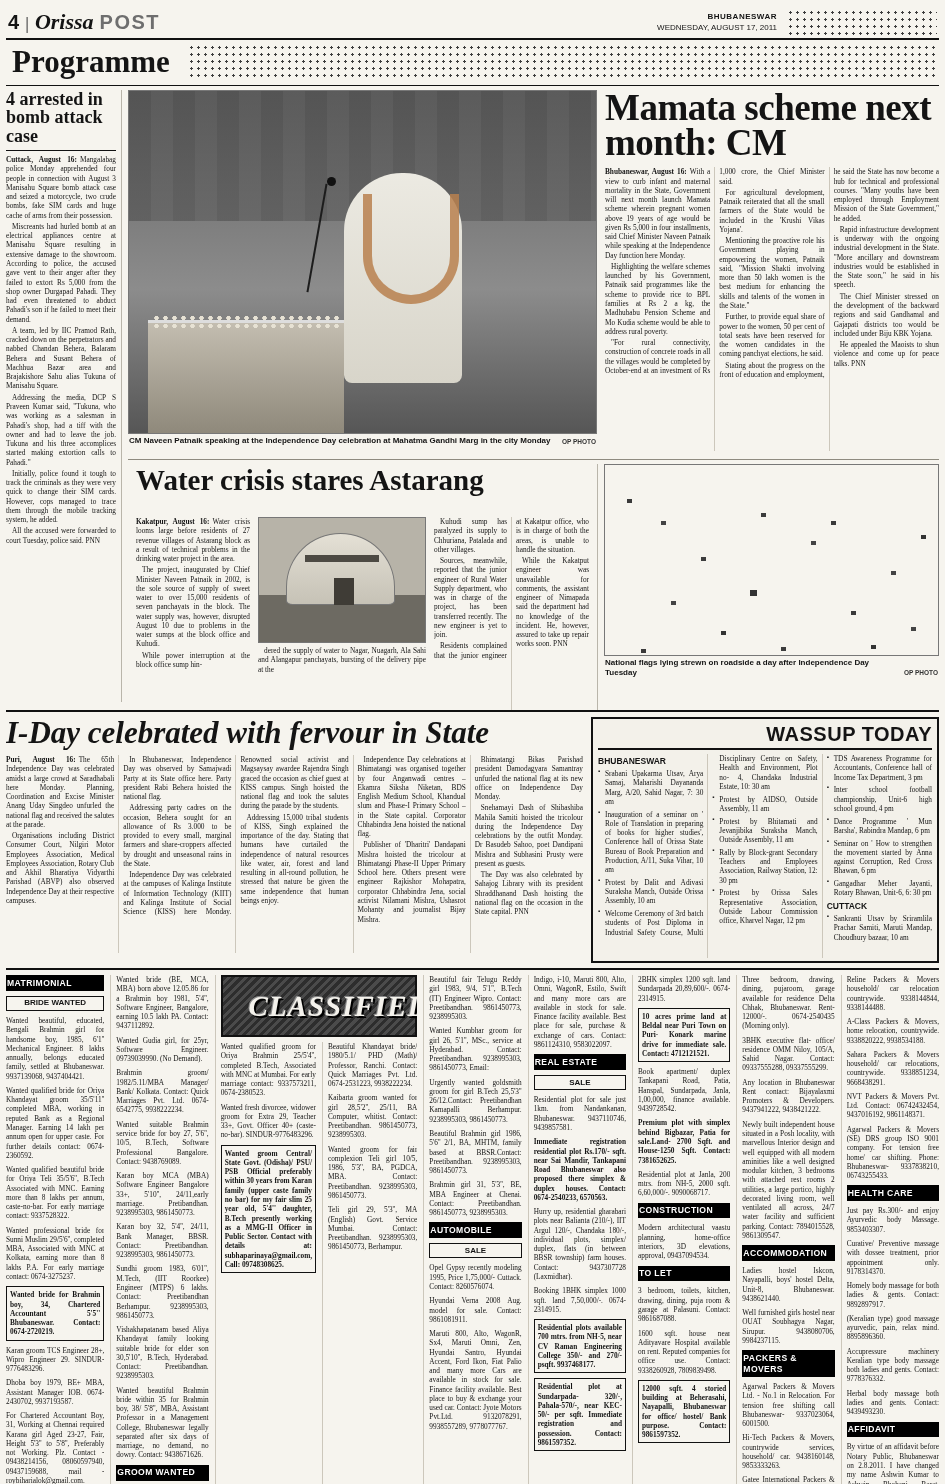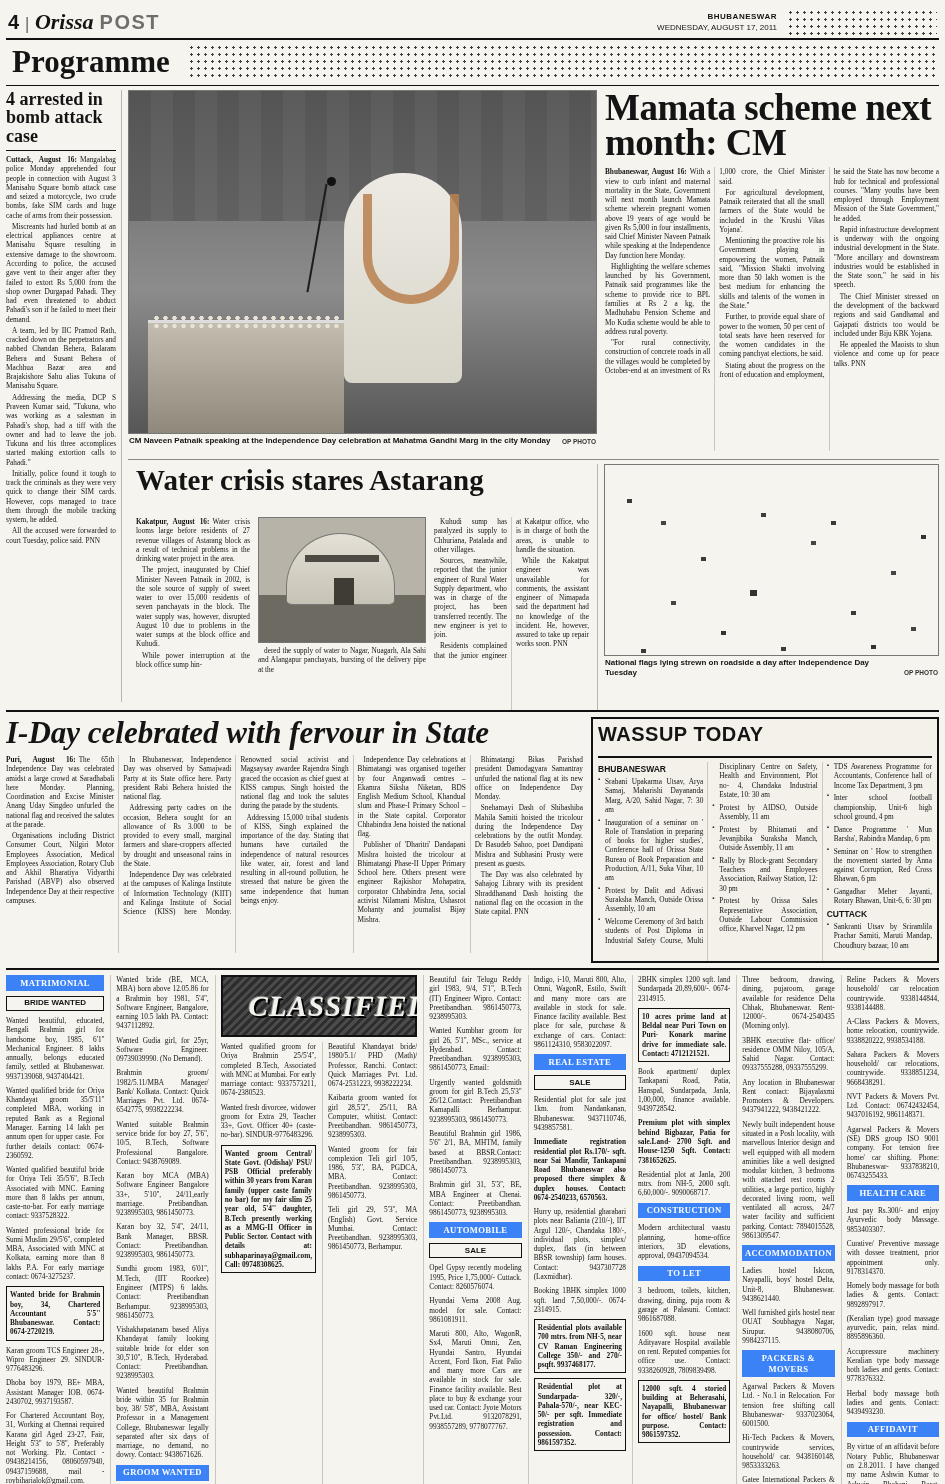--- a/index.html
+++ b/index.html
@@ -92,41 +92,41 @@
       154px 148px 0 #3c3c3c, 244px 146px 0 #333, 44px 102px 0 #444, 204px 22px 0 #3a3a3a,
       284px 128px 0 #444, 134px 14px 0 #3c3c3c, 294px 36px 0 #333, 14px 150px 0 #3a3a3a; }
   
   .iday-row { display:grid; grid-template-columns:1fr 348px; gap:8px; border-top:2px solid #111;
     margin-top:0; padding-top:5px; }
   .iday { overflow:hidden; height:246px; }
   .iday h1 { font-size:31px; font-style:italic; line-height:1; margin-bottom:7px; }
   .cols5 { column-count:5; column-gap:9px; column-rule:1px solid #ccc7bb; height:198px; overflow:hidden; }
   .wassup { border:2px solid #111; padding:4px 5px; height:246px; overflow:hidden; background:#f3f1ea; }
   .wassup-title { font-family:"Liberation Sans",sans-serif; font-weight:bold; font-size:20px;
-    letter-spacing:.5px; border-bottom:2px solid #111; padding-bottom:10px; margin-bottom:4px; }
+    letter-spacing:.5px; border-bottom:2px solid #111; padding-bottom:2px; margin-bottom:4px;text-align:right; }
   .wassup-body { column-count:3; column-gap:9px; column-rule:1px solid #ccc7bb; height:204px; overflow:hidden; }
   .wcity { font-family:"Liberation Sans",sans-serif; font-weight:bold; font-size:8.5px; margin:2px 0 3px; }
   .witem { position:relative; padding-left:7px; margin-bottom:3.5px; font-size:7.3px;
     line-height:1.27; text-align:justify; }
   .witem::before { content:"▪"; position:absolute; left:0; top:-1px; font-size:6px; }
   
   .classifieds { display:grid; grid-template-columns:repeat(9,1fr); gap:6px; border-top:2px solid #111;
     margin-top:5px; padding-top:5px; height:518px; overflow:hidden; }
   .classifieds > * + * { border-left:1px solid #ccc7bb; padding-left:5px; }
   .ccol { overflow:hidden; }
   .cmid { grid-column:span 2; display:flex; flex-direction:column; overflow:hidden; }
   .cbanner { height:62px; margin-bottom:5px; border:2px solid #111; flex:none;
     background:repeating-linear-gradient(135deg,#2d2d2d 0 3px,#4b4b4b 3px 6px);
     color:#f4f2ec; display:flex; align-items:center; justify-content:center;
     font-weight:bold; font-style:italic; font-size:29px; letter-spacing:1px;
     text-shadow:2px 2px 0 #000, -1px -1px 0 #8a8a8a;padding-left:40px; }
   .cmid-cols { display:grid; grid-template-columns:1fr 1fr; gap:6px; flex:1; overflow:hidden; }
   .cmid-cols > * + * { border-left:1px solid #ccc7bb; padding-left:5px; }
   .cblock { font-size:7.3px; line-height:1.27; text-align:justify; margin-bottom:5px; }
-  .cblock.head { background:#3b82f6; color:#fff; text-align:center; font-family:Liberation Serif, serif;
+  .cblock.head { background:#000000; color:#fff; text-align:left; font-family:Liberation Sans, sans-serif;
     font-weight:bold; font-size:8.6px; padding:2.5px 1px; letter-spacing:.4px; }
   .cblock.subhead { border:1px solid #111; text-align:center; font-family:"Liberation Sans",sans-serif;
     font-weight:bold; font-size:8px; padding:1.5px 1px; }
   .cblock.ad-bold { font-weight:bold; }
   .cblock.ad-boxed { border:1px solid #111; padding:3px; font-weight:bold; }
 </style>
 </head>
 <body>
 
 <div class="page">

